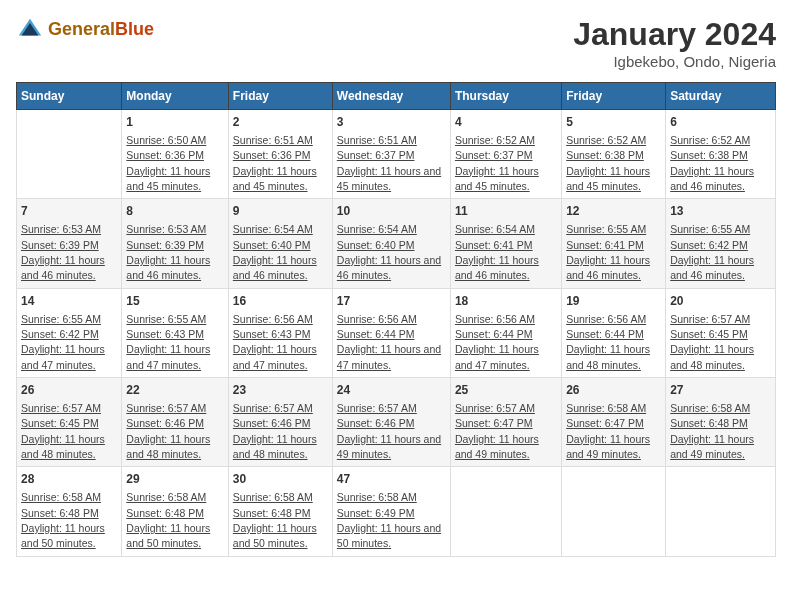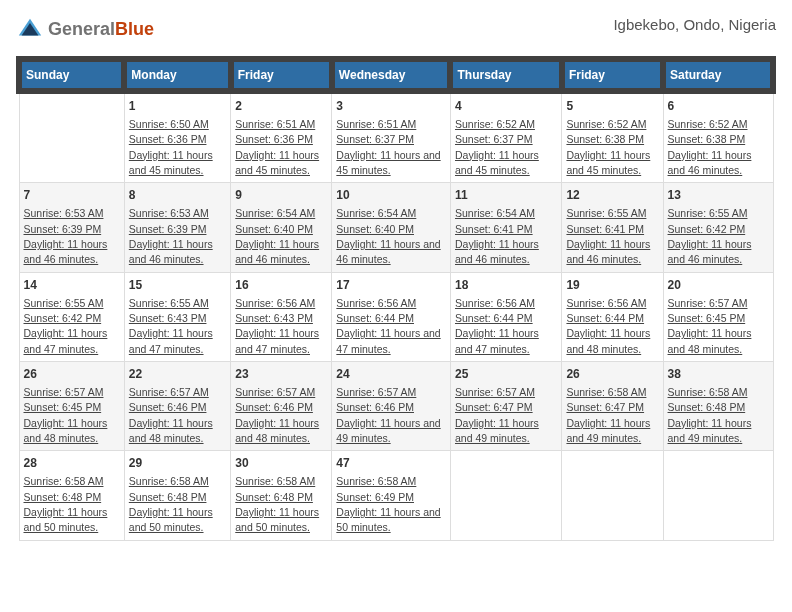--- a/index.html
+++ b/index.html
@@ -21,21 +21,21 @@
       align-items: center;
       gap: 4px;
     }
     .logo-text {
       font-size: 18px;
       font-weight: bold;
       color: #1a3a5c;
       line-height: 1.1;
     }
     .logo-text span {
-      color: #737373;
+      color: #a16207;
     }
     .logo-icon {
       width: 28px;
       height: 28px;
     }
     .title-block {
       text-align: right;
     }
     .main-title {
       font-size: 32px;
@@ -53,21 +53,21 @@
     }
     thead tr {
       background-color: #2e6da4;
       color: #fff;
     }
     thead th {
       padding: 6px 4px;
       text-align: left;
       font-size: 12px;
       font-weight: bold;
-      border: 6px solid #404040;
+      border: 1px solid #404040;
     }
     tbody tr {
       vertical-align: top;
     }
     tbody tr:nth-child(odd) {
       background-color: #fff;
     }
     tbody tr:nth-child(even) {
       background-color: #f5f5f5;
     }
@@ -96,20 +96,21 @@
   <div class="logo">
     <svg class="logo-icon" viewBox="0 0 40 40">
       <polygon points="20,4 36,28 4,28" fill="#4a9fd4"></polygon>
       <polygon points="20,10 32,28 8,28" fill="#1a3a5c"></polygon>
     </svg>
     <div class="logo-text">
       <div><span>General</span><span style="color:#c2410c">Blue</span></div>
     </div>
   </div>
   <div class="title-block">
+    <div class="main-title">January 2024</div>
     <div class="subtitle">Igbekebo, Ondo, Nigeria</div>
   </div>
 </div>
 
 <table>
   <thead>
     <tr>
     <th>Sunday</th>
         <th>Monday</th>
         <th>Friday</th>
@@ -147,21 +148,21 @@
         <td><span class="day-num">19</span><span class="cell-content">Sunrise: 6:56 AM<br>Sunset: 6:44 PM<br>Daylight: 11 hours and 48 minutes.</span></td>
         <td><span class="day-num">20</span><span class="cell-content">Sunrise: 6:57 AM<br>Sunset: 6:45 PM<br>Daylight: 11 hours and 48 minutes.</span></td>
       </tr>
       <tr>
         <td><span class="day-num">26</span><span class="cell-content">Sunrise: 6:57 AM<br>Sunset: 6:45 PM<br>Daylight: 11 hours and 48 minutes.</span></td>
         <td><span class="day-num">22</span><span class="cell-content">Sunrise: 6:57 AM<br>Sunset: 6:46 PM<br>Daylight: 11 hours and 48 minutes.</span></td>
         <td><span class="day-num">23</span><span class="cell-content">Sunrise: 6:57 AM<br>Sunset: 6:46 PM<br>Daylight: 11 hours and 48 minutes.</span></td>
         <td><span class="day-num">24</span><span class="cell-content">Sunrise: 6:57 AM<br>Sunset: 6:46 PM<br>Daylight: 11 hours and 49 minutes.</span></td>
         <td><span class="day-num">25</span><span class="cell-content">Sunrise: 6:57 AM<br>Sunset: 6:47 PM<br>Daylight: 11 hours and 49 minutes.</span></td>
         <td><span class="day-num">26</span><span class="cell-content">Sunrise: 6:58 AM<br>Sunset: 6:47 PM<br>Daylight: 11 hours and 49 minutes.</span></td>
-        <td><span class="day-num">38</span><span class="cell-content">Sunrise: 6:58 AM<br>Sunset: 6:48 PM<br>Daylight: 11 hours and 49 minutes.</span></td>
+        <td><span class="day-num">27</span><span class="cell-content">Sunrise: 6:58 AM<br>Sunset: 6:48 PM<br>Daylight: 11 hours and 49 minutes.</span></td>
       </tr>
       <tr>
         <td><span class="day-num">28</span><span class="cell-content">Sunrise: 6:58 AM<br>Sunset: 6:48 PM<br>Daylight: 11 hours and 50 minutes.</span></td>
         <td><span class="day-num">29</span><span class="cell-content">Sunrise: 6:58 AM<br>Sunset: 6:48 PM<br>Daylight: 11 hours and 50 minutes.</span></td>
         <td><span class="day-num">30</span><span class="cell-content">Sunrise: 6:58 AM<br>Sunset: 6:48 PM<br>Daylight: 11 hours and 50 minutes.</span></td>
         <td><span class="day-num">47</span><span class="cell-content">Sunrise: 6:58 AM<br>Sunset: 6:49 PM<br>Daylight: 11 hours and 50 minutes.</span></td>
         <td></td>
         <td></td>
         <td></td>
       </tr>

